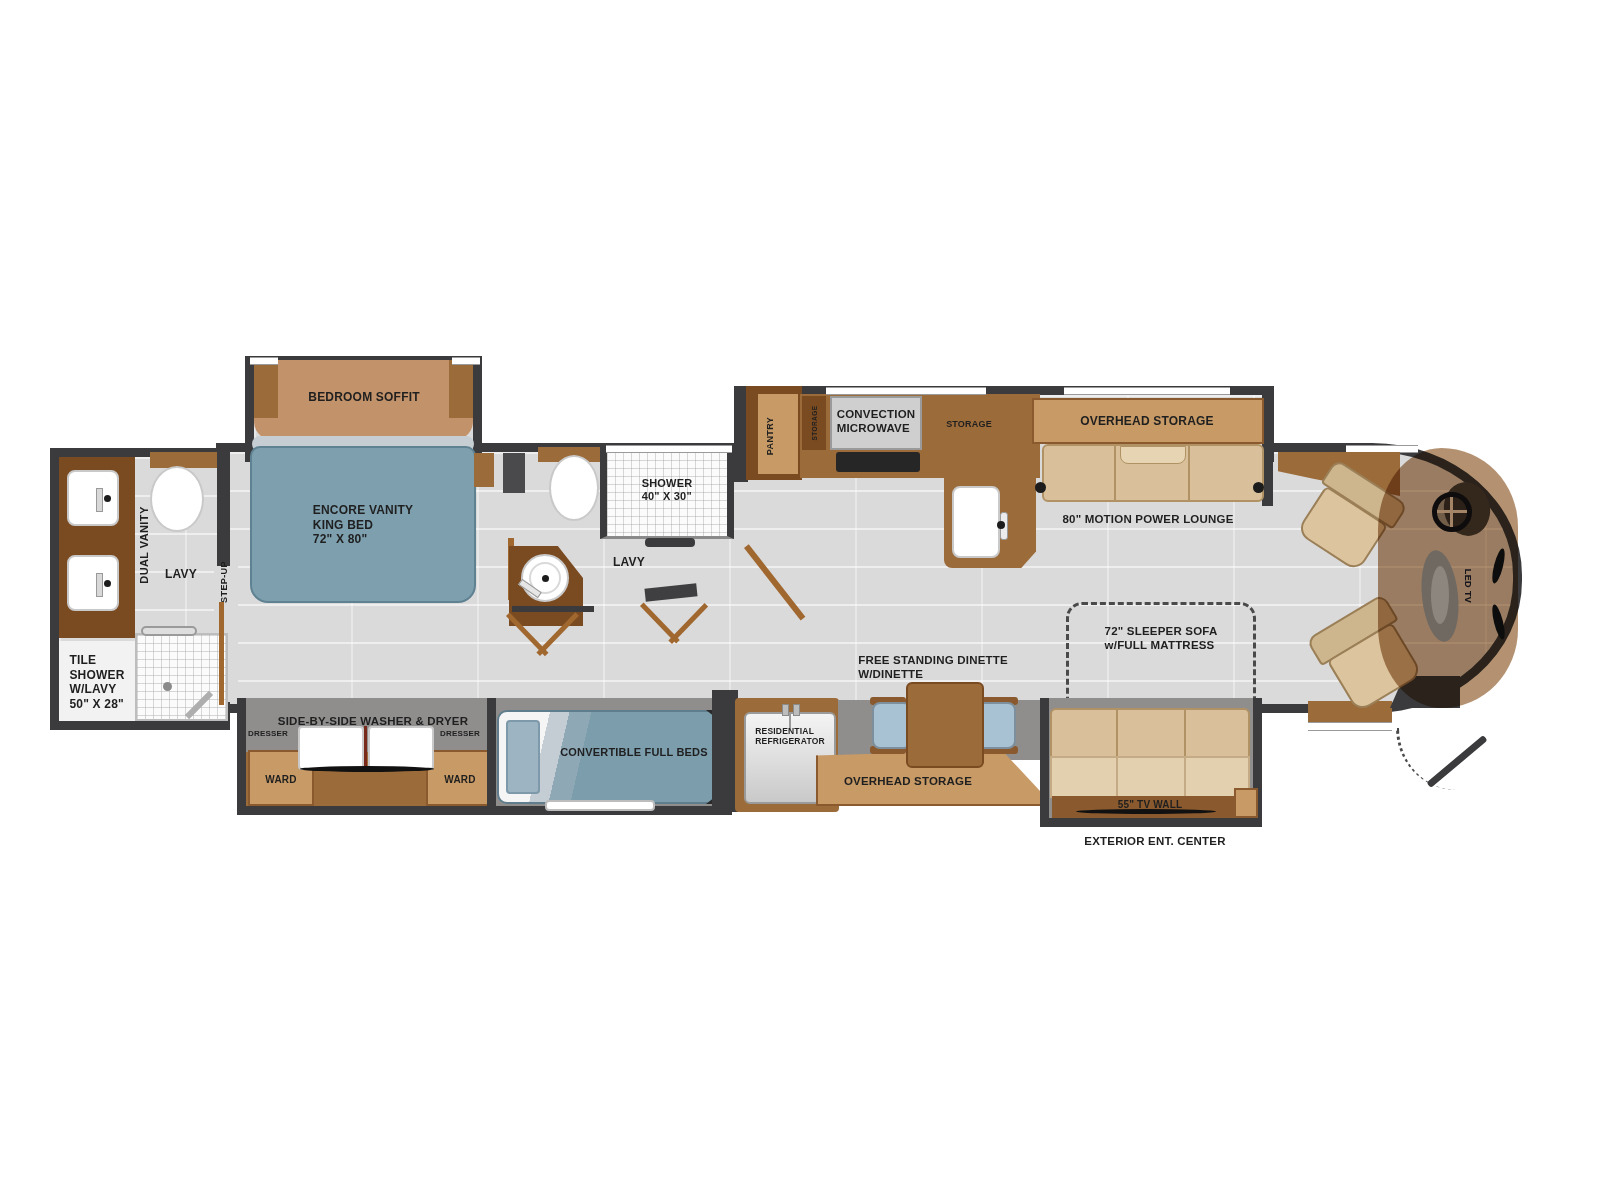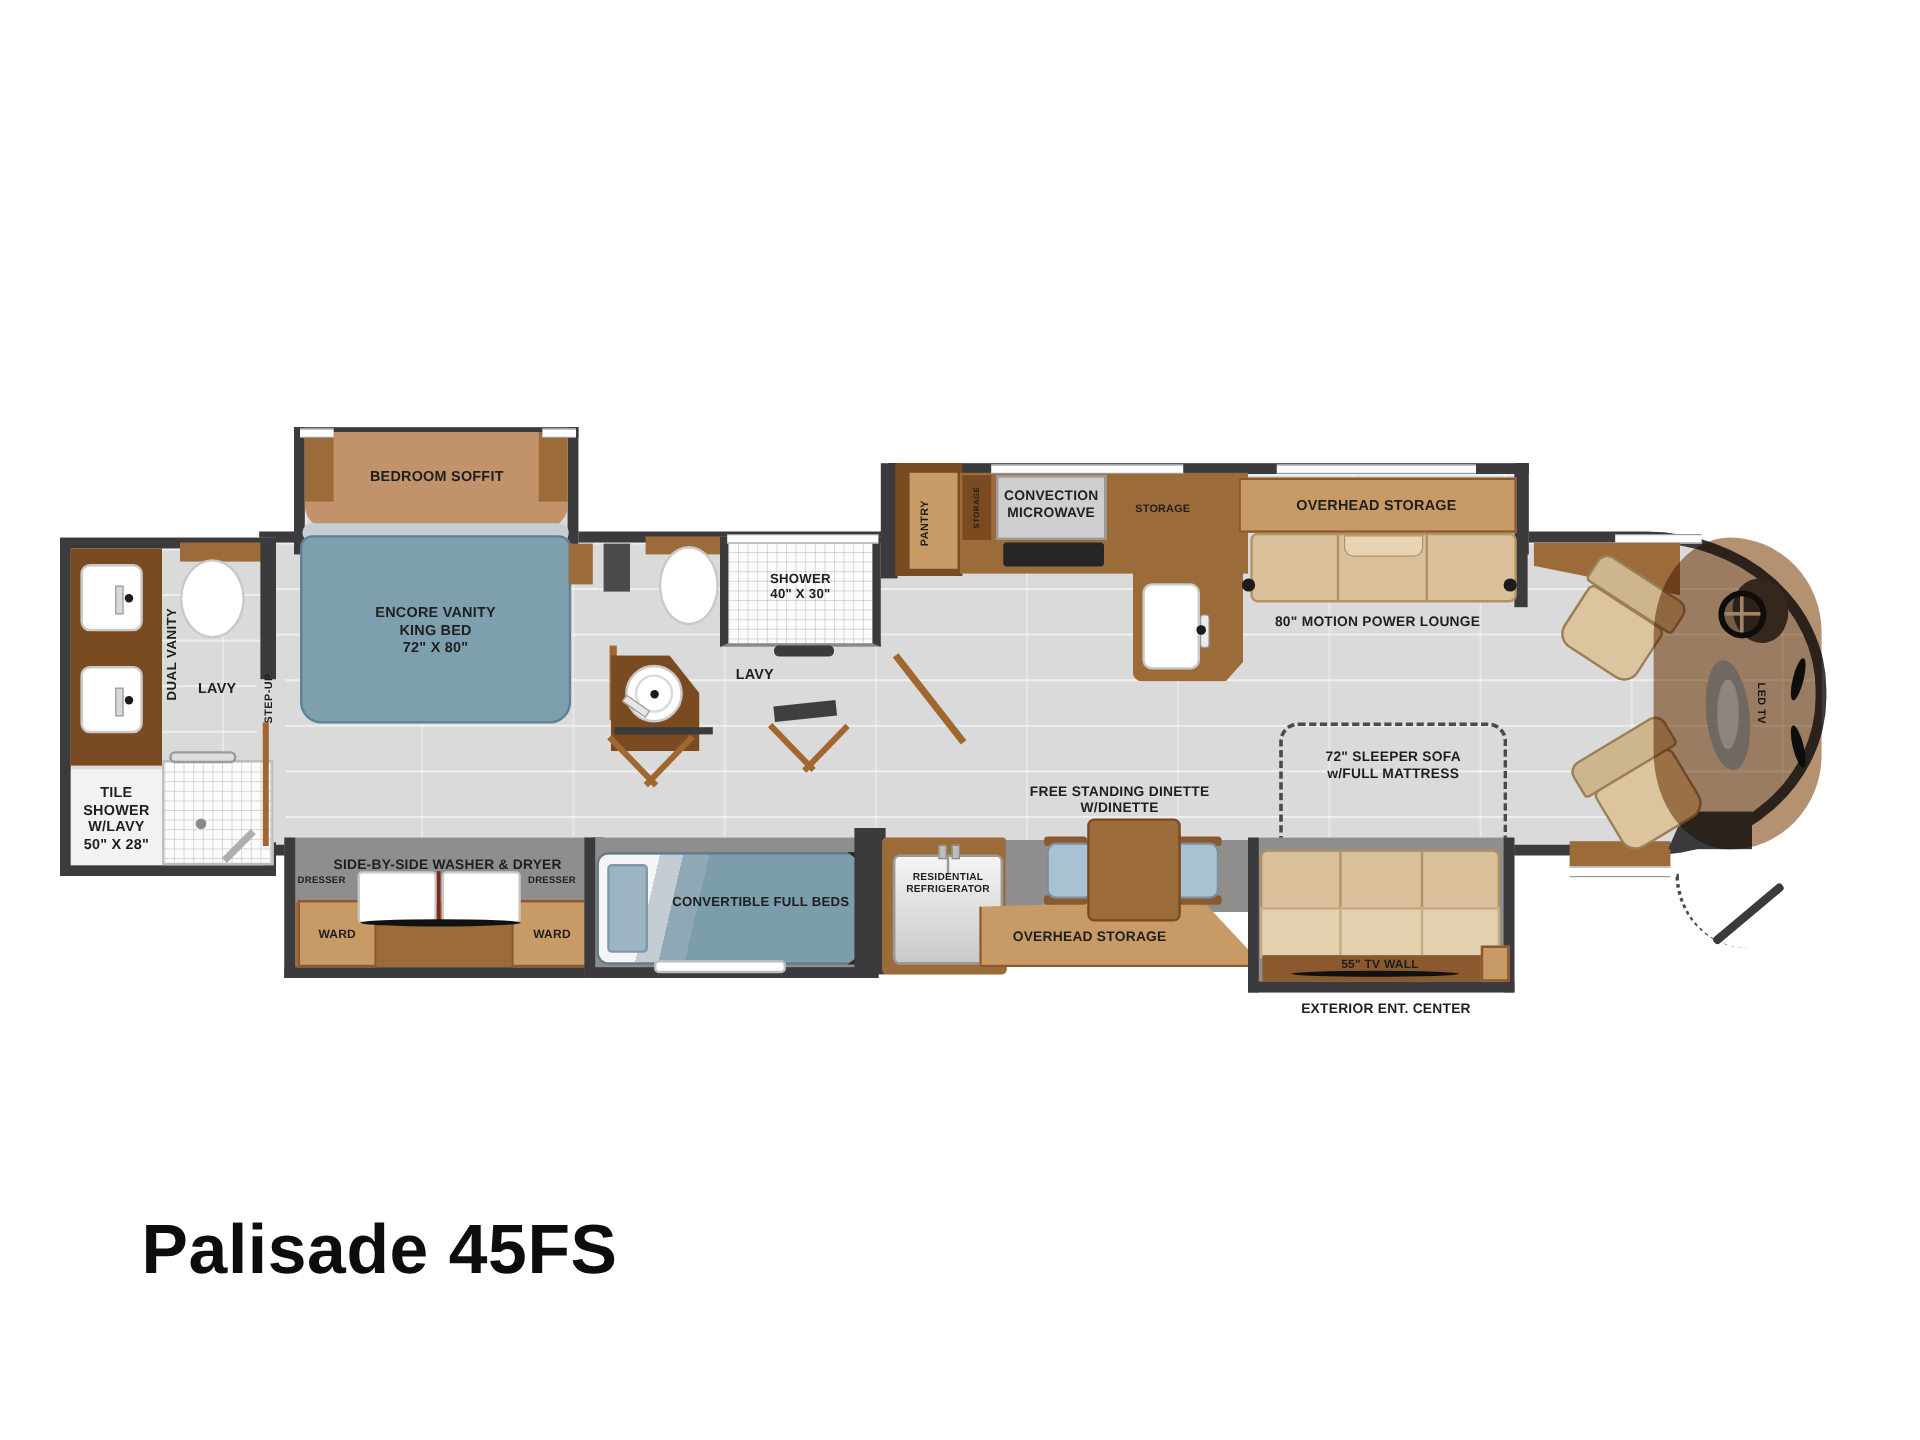--- a/index.html
+++ b/index.html
@@ -11,21 +11,21 @@
   .floor{background-color:#dadada;
     background-image:linear-gradient(rgba(255,255,255,.55) 2px,transparent 2px),
                      linear-gradient(90deg,rgba(255,255,255,.35) 2px,transparent 2px);
     background-size:100% 38px,126px 100%;}
   .grayband{background:#908e8d;}
   .box{border:9px solid #3b3b3d;box-sizing:border-box;}
   .noTop{border-top:none;}
   .win{background:#ffffff;border-top:1px solid #9a9a9a;border-bottom:1px solid #9a9a9a;box-sizing:border-box;}
   
   .lbl{position:absolute;transform:translate(-50%,-50%);font-weight:bold;color:#1f1f1f;
-       text-align:center;line-height:1.22;white-space:nowrap;letter-spacing:.2px;}
+       text-align:left;line-height:1.22;white-space:nowrap;letter-spacing:.2px;}
   .ln{display:block;}
   .vlbl{position:absolute;writing-mode:vertical-rl;transform:translate(-50%,-50%) rotate(180deg);
         font-weight:bold;color:#1f1f1f;white-space:nowrap;letter-spacing:.4px;}
   .vlbl-down{position:absolute;writing-mode:vertical-rl;transform:translate(-50%,-50%);
         font-weight:bold;color:#14141a;white-space:nowrap;letter-spacing:.4px;}
   .title{position:absolute;font-weight:800;color:#0d0d0d;letter-spacing:.5px;}
   
   .white-fixture{background:#ffffff;border:2px solid #c9c9c9;box-sizing:border-box;}
   .shower-grid{background-color:#fbfbfb;
     background-image:linear-gradient(rgba(170,170,170,.45) 1px,transparent 1px),
@@ -260,15 +260,14 @@
   <div class="abs" style="left:1450px;top:497px;width:3px;height:30px;background:#e8e8e8;"></div>
 
   <div class="abs" style="left:1378px;top:448px;width:140px;height:260px;background:rgba(150,102,58,.72);mix-blend-mode:multiply;
               border-radius:75% 90% 90% 75% / 52% 50% 50% 52%;"></div>
   <div class="abs" style="left:1422px;top:550px;width:36px;height:92px;background:#6f6962;border-radius:50%;transform:rotate(-6deg);"></div>
   <div class="abs" style="left:1431px;top:566px;width:18px;height:58px;background:#8d867e;border-radius:50%;"></div>
   <div class="vlbl-down" style="left:1468px;top:586px;font-size:9px;">LED TV</div>
   <div class="abs" style="left:1494px;top:548px;width:9px;height:36px;background:#0d0d0d;border-radius:50%;transform:rotate(14deg);"></div>
   <div class="abs" style="left:1494px;top:604px;width:9px;height:36px;background:#0d0d0d;border-radius:50%;transform:rotate(-14deg);"></div>
 
-  <div class="title" style="left:118px;top:1008px;font-size:58px;">Palisade 45FS</div>
 
 </div>
 
 </body></html>

